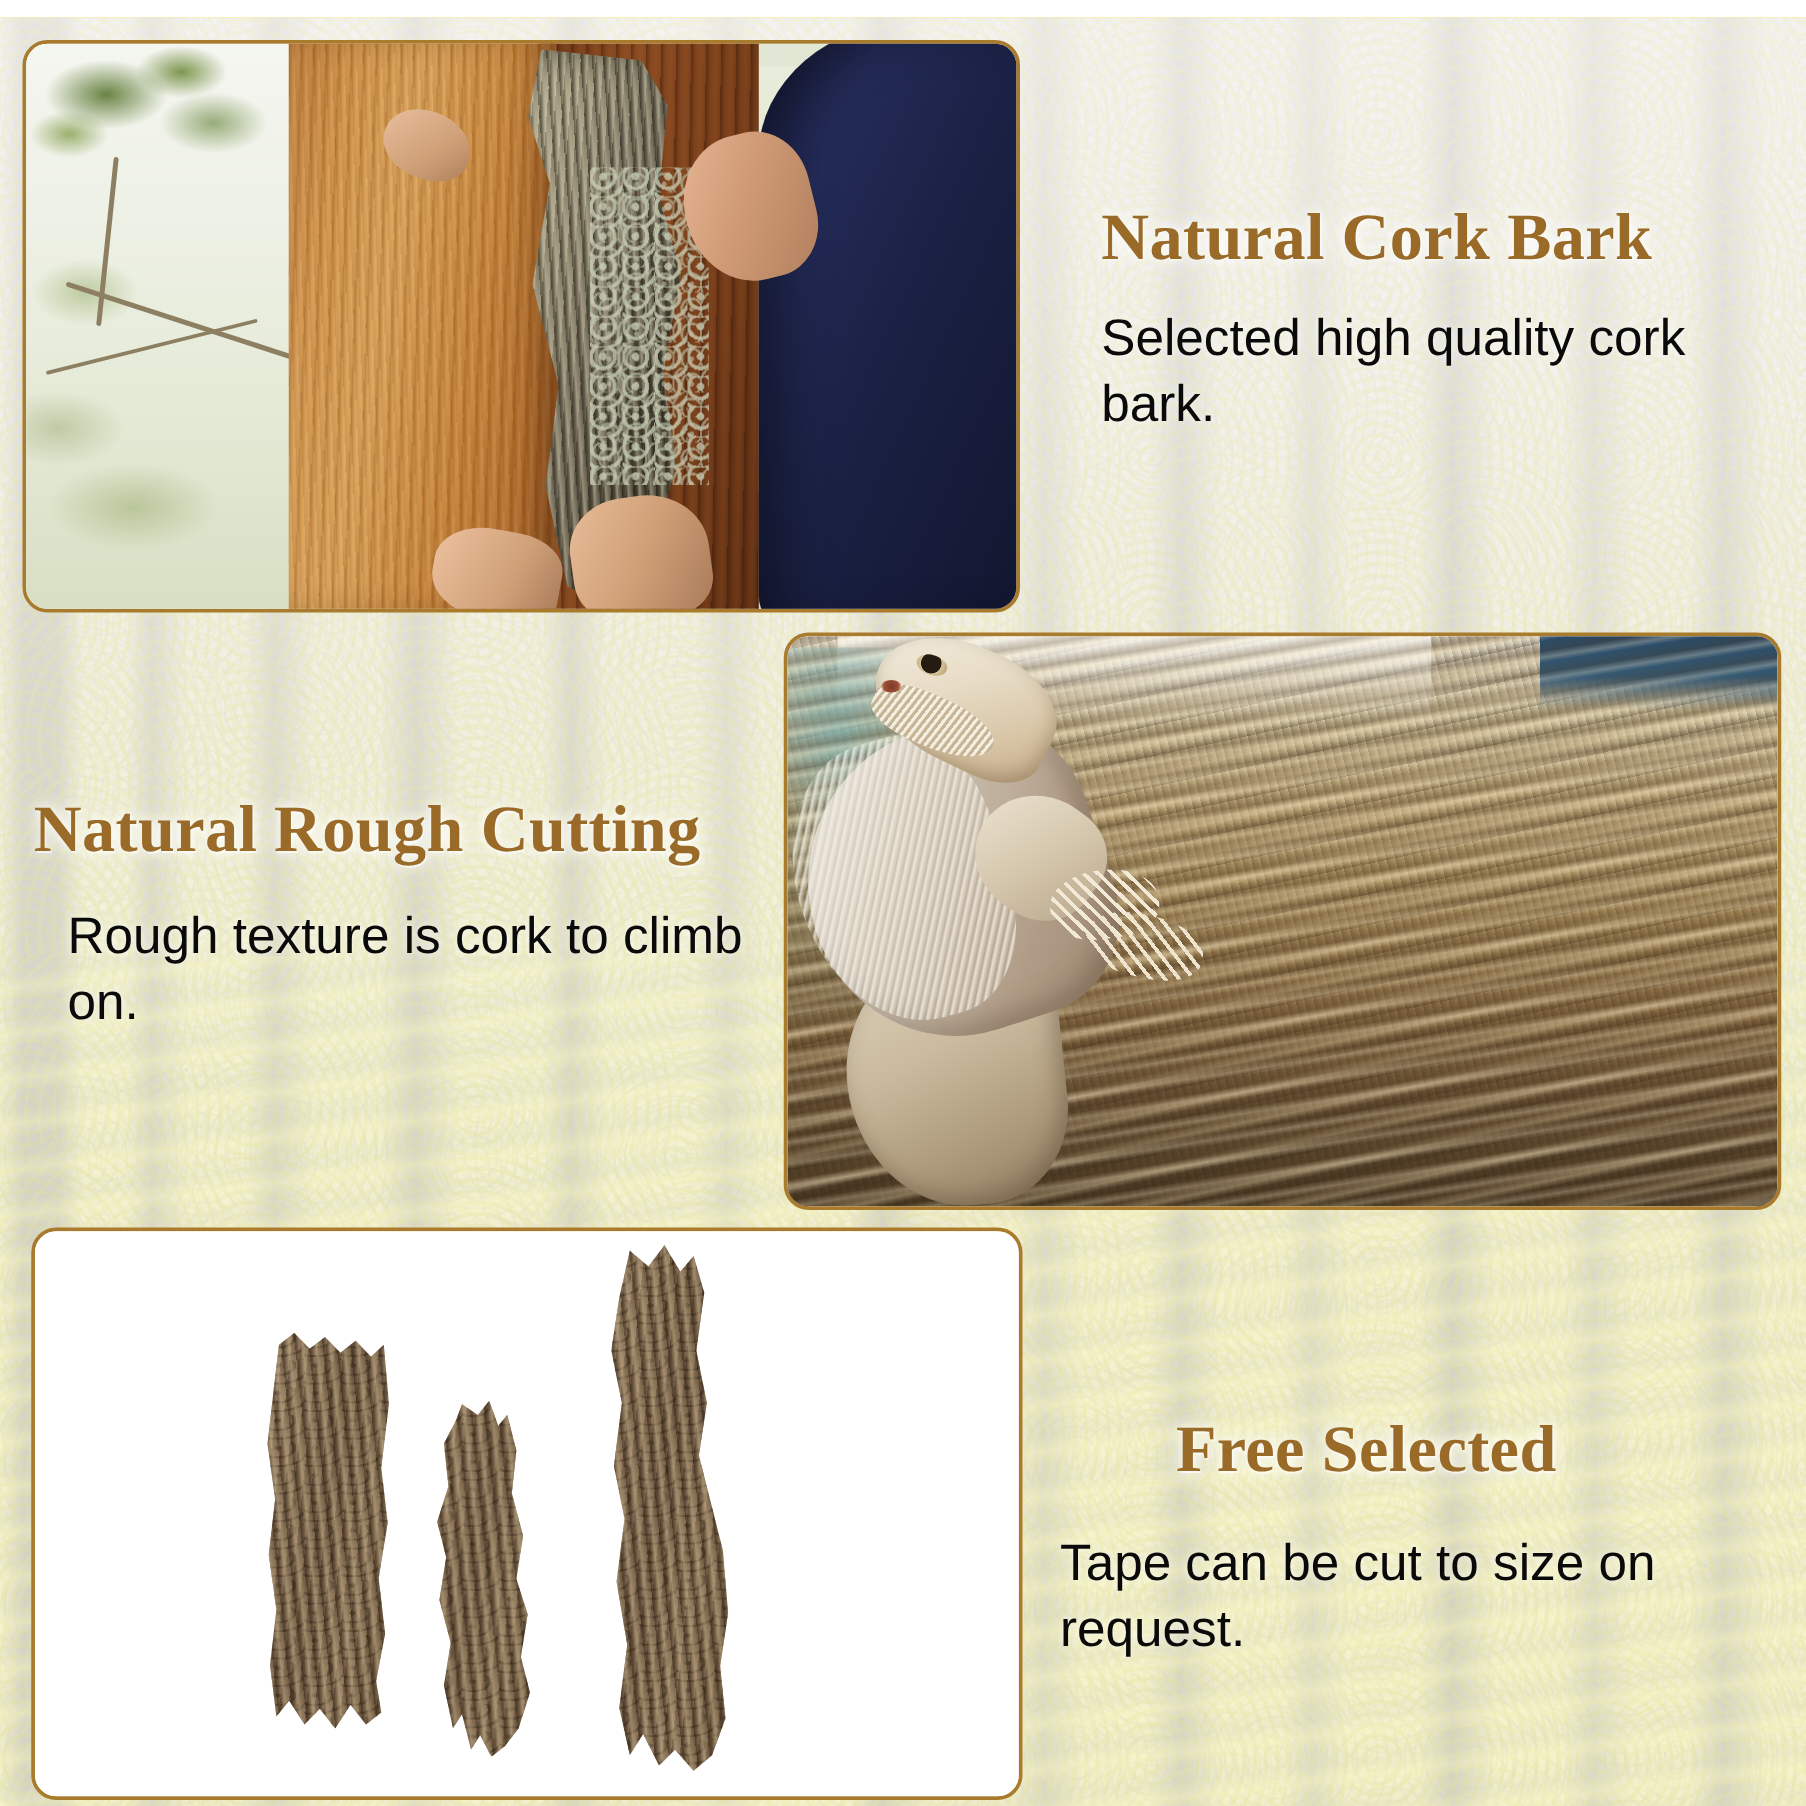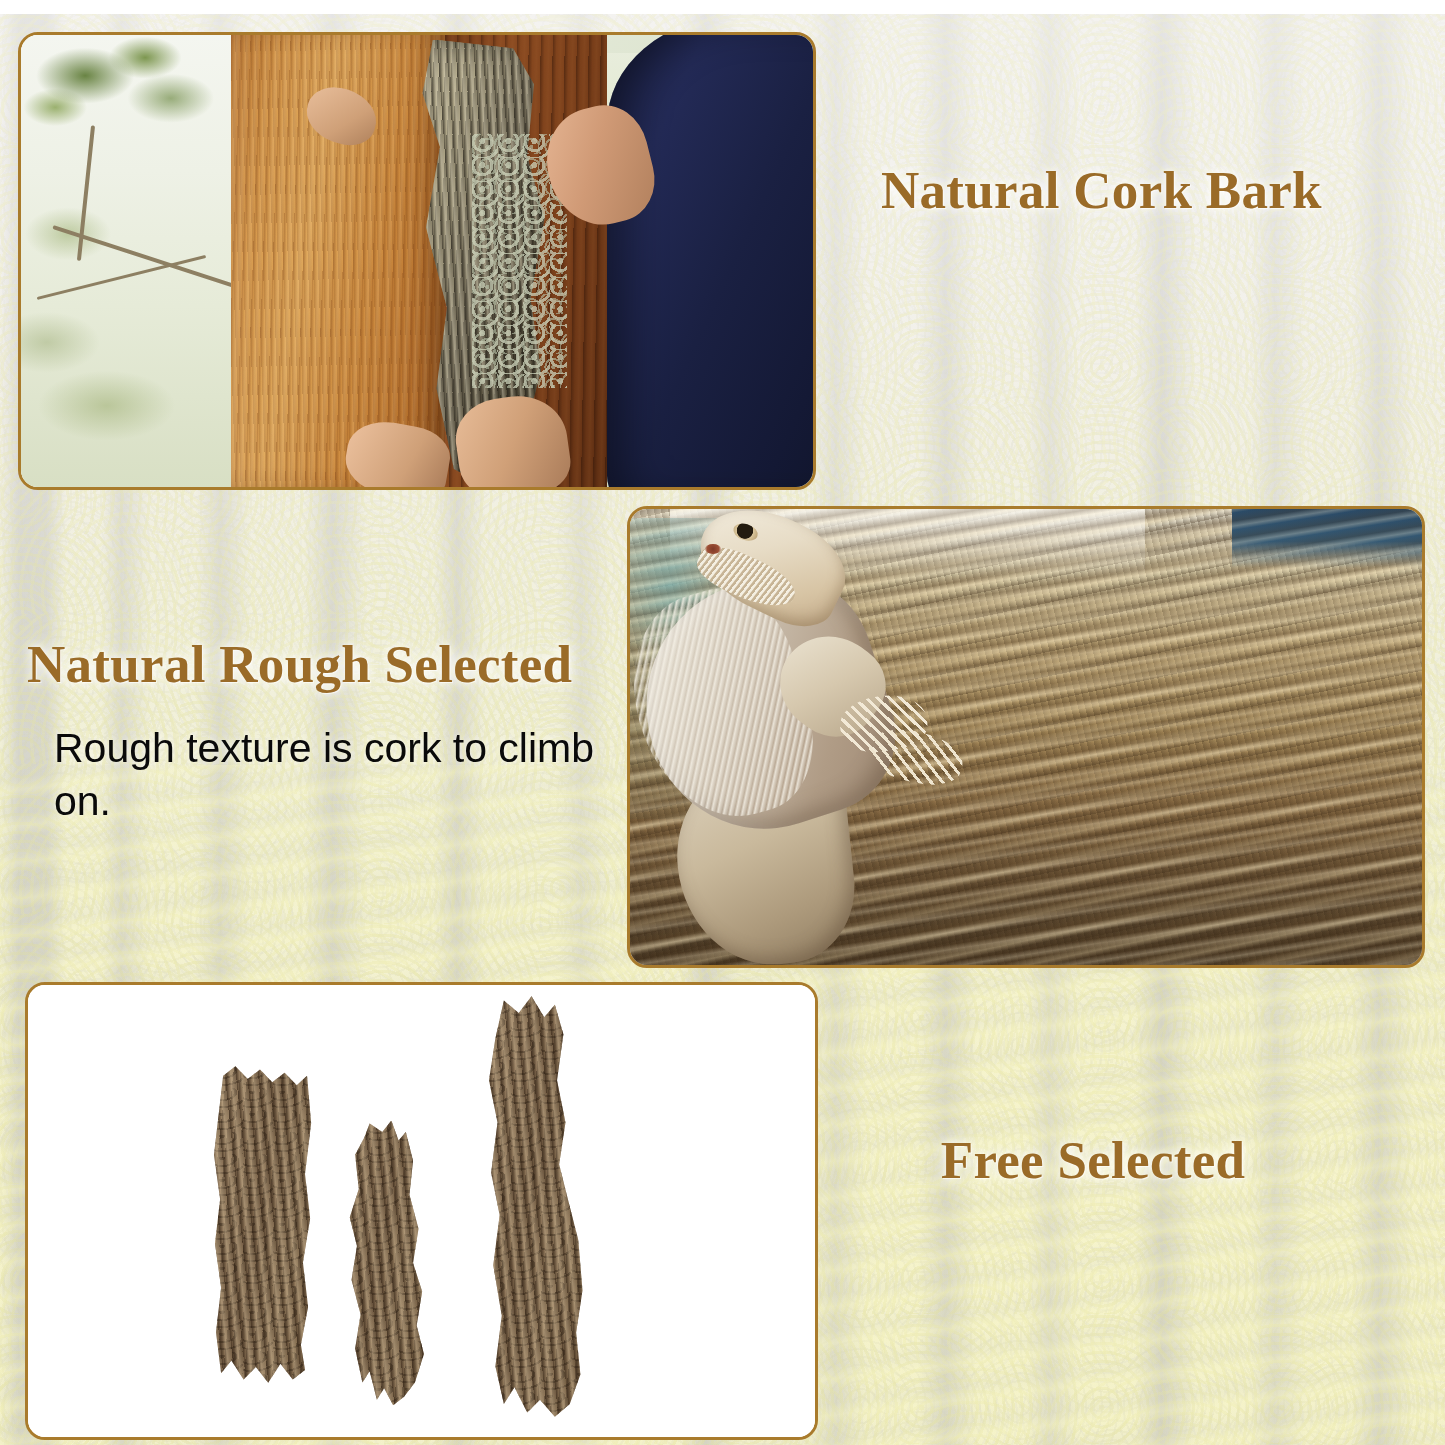--- a/index.html
+++ b/index.html
@@ -469,24 +469,26 @@
     <div class="photo">
       <div class="p3-bg"></div>
       <div class="bark-piece bark-left"></div>
       <div class="bark-piece bark-mid"></div>
       <div class="bark-piece bark-right"></div>
     </div>
   </div>
 
   <div class="text-block tb-1">
     <h2 class="heading">Natural Cork Bark</h2>
+    <p class="body-text">Selected high quality cork bark.</p>
   </div>
 
   <div class="text-block tb-2">
-    <h2 class="heading">Natural Rough Selected</h2>
+    <h2 class="heading">Natural Rough Cutting</h2>
     <p class="body-text">Rough texture is cork to climb on.</p>
   </div>
 
   <div class="text-block tb-3">
     <h2 class="heading">Free Selected</h2>
+    <p class="body-text">Tape can be cut to size on request.</p>
   </div>
 
 </div>
 
 </body></html>

